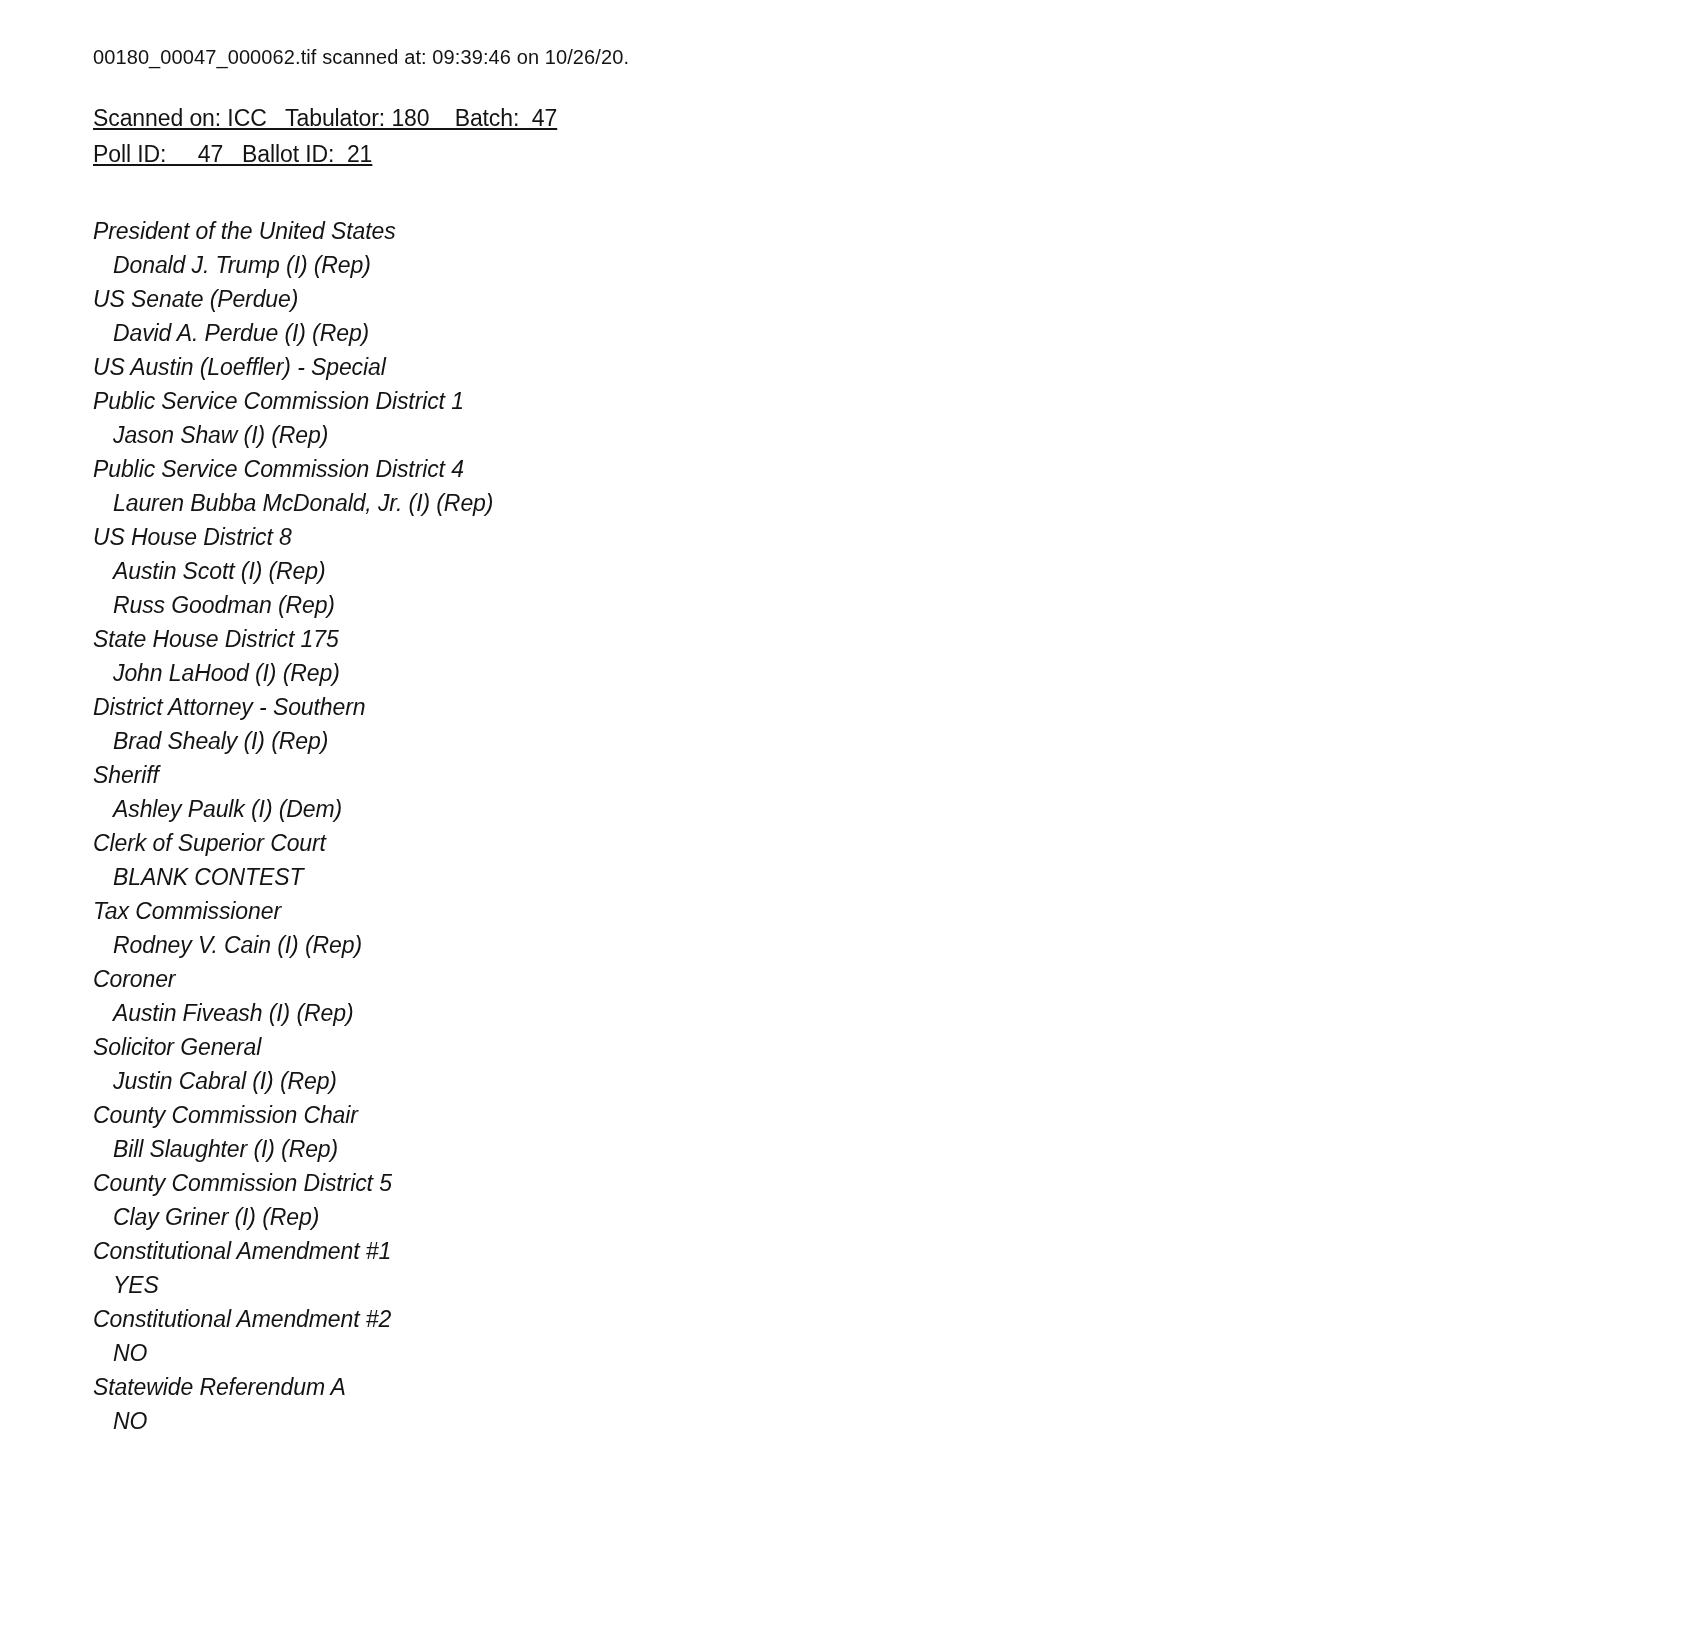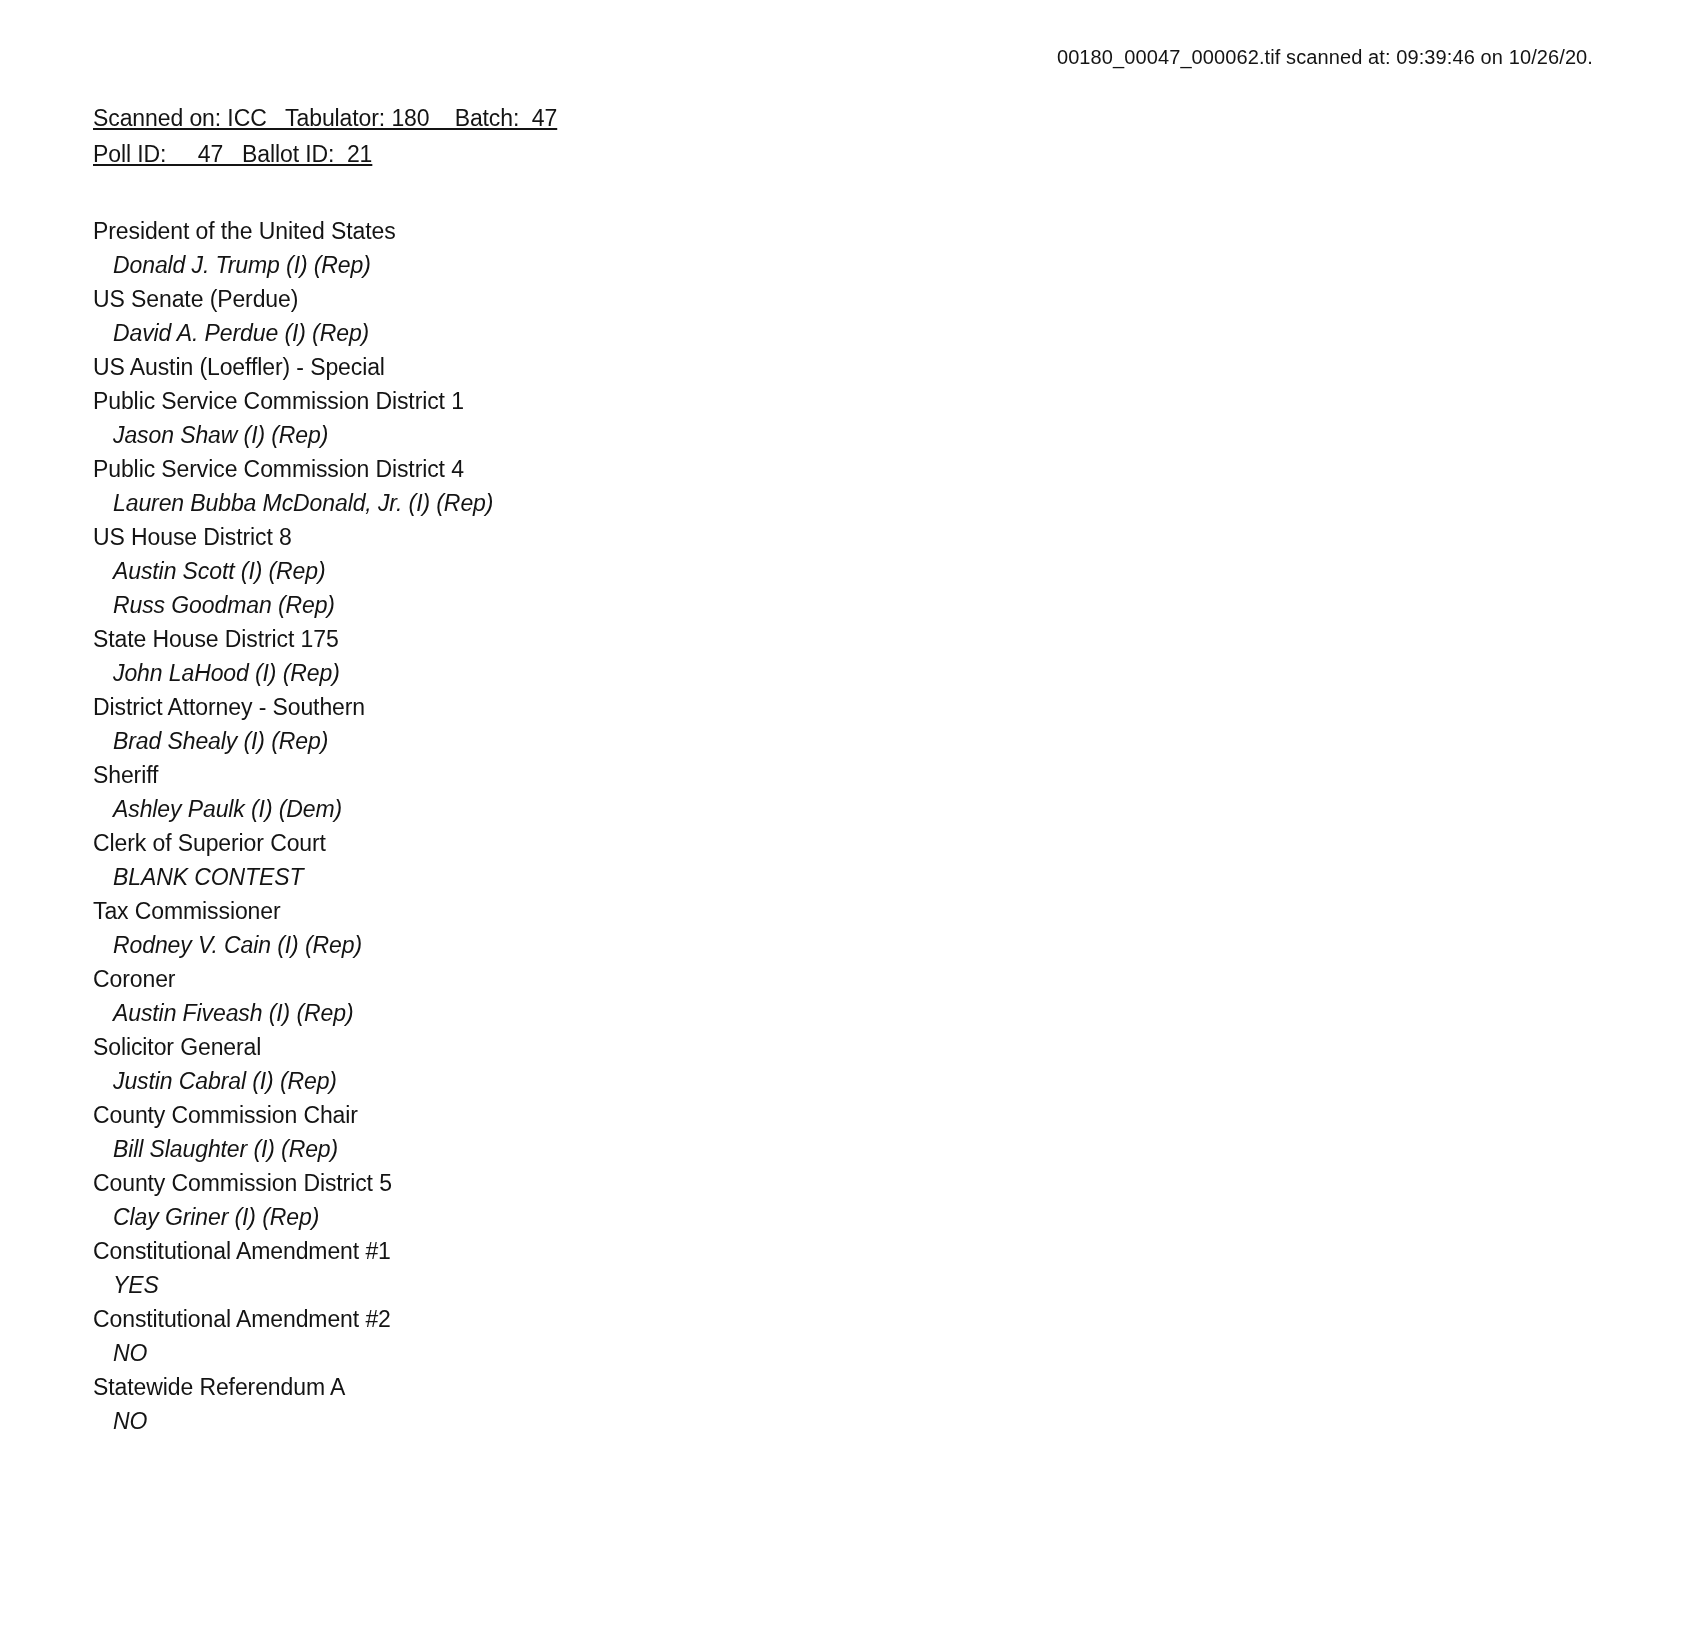--- a/index.html
+++ b/index.html
@@ -20,37 +20,37 @@
     left: 93px;
     top: 42px;
     width: 1500px;
   }
   .filename-line {
     font-size: 20px;
     line-height: 30px;
     white-space: pre;
     letter-spacing: 0.1px;
     margin-bottom: 28px;
-    text-align: right;
   }
   .scan-meta-line {
     font-size: 23px;
     line-height: 36px;
     white-space: pre;
     letter-spacing: -0.1px;
     text-decoration: underline;
   }
   .contest-list {
     margin-top: 42px;
   }
   .contest-office {
     font-size: 23px;
     line-height: 34px;
     white-space: pre;
     letter-spacing: -0.1px;
+    font-style: italic;
   }
   .contest-selection {
     font-size: 23px;
     line-height: 34px;
     white-space: pre;
     letter-spacing: -0.1px;
     padding-left: 20px;
     font-style: italic;
   }
 </style>

